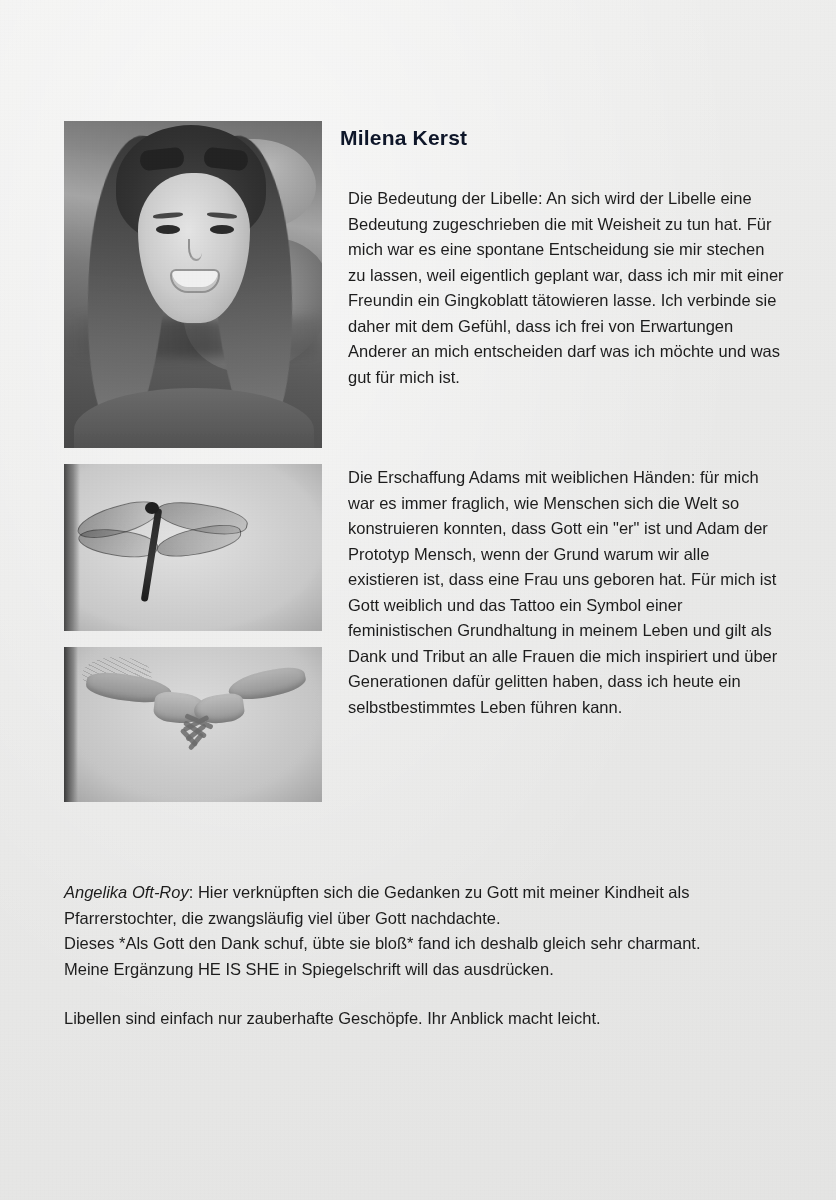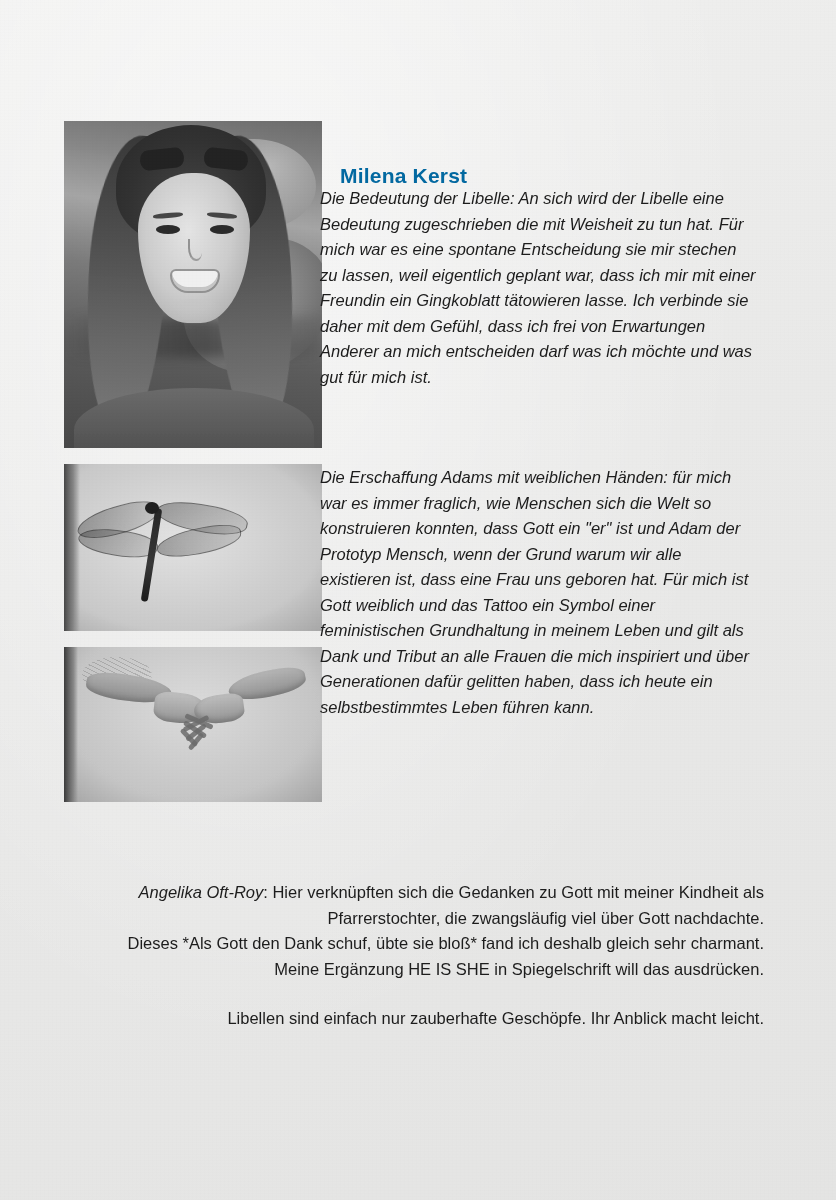--- a/index.html
+++ b/index.html
@@ -240,44 +240,41 @@
   }
 
   
   .name {
     position: absolute;
     left: 340px;
     top: 126px;
     font-size: 21px;
     font-weight: bold;
     letter-spacing: .2px;
-    color: #0369a1;
-    margin-top: 38px;
+    color: #0f172a;
   }
   .col-text {
     position: absolute;
-    left: 320px;
+    left: 348px;
     width: 436px;
     font-size: 16.5px;
     line-height: 25.5px;
     color: #1d1d1d;
-    font-style: italic;
   }
   .para-1 { top: 186px; }
   .para-2 { top: 465px; }
 
   .lower {
     position: absolute;
     left: 64px;
     top: 880px;
     width: 700px;
     font-size: 16.5px;
     line-height: 25.5px;
     color: #1d1d1d;
-    text-align: right;
   }
   .lower p { margin: 0; }
   .lower .gap { height: 24px; }
   .byline {
     font-style: italic;
   }
 </style>
 </head>
 <body>
 

